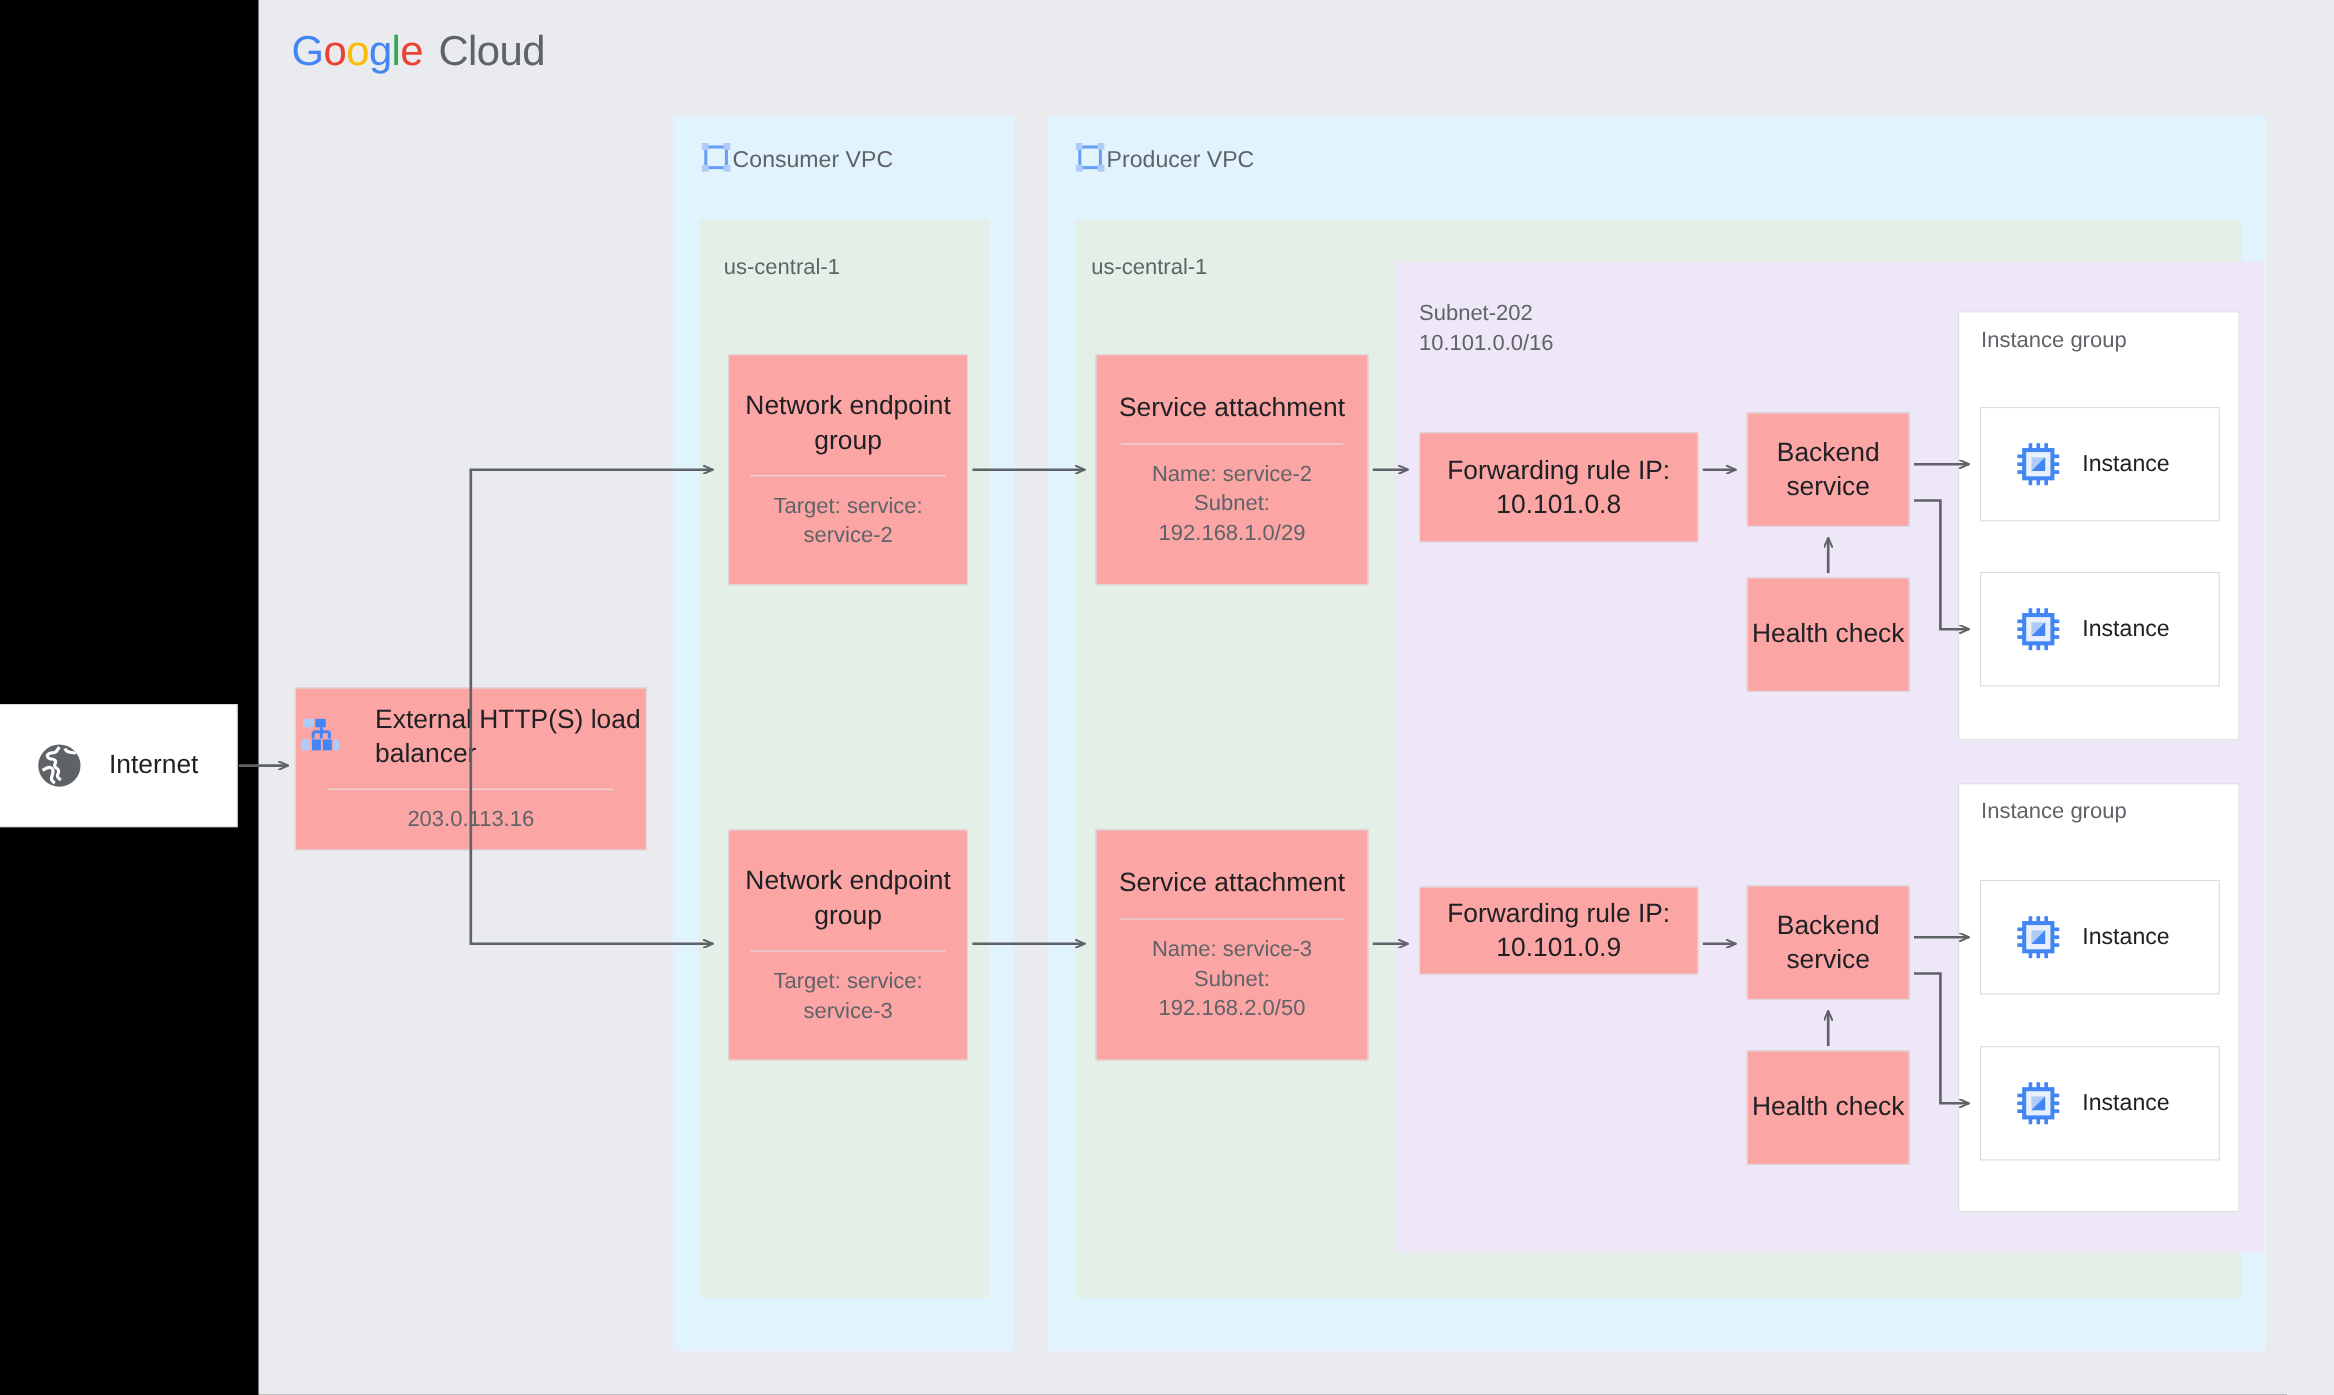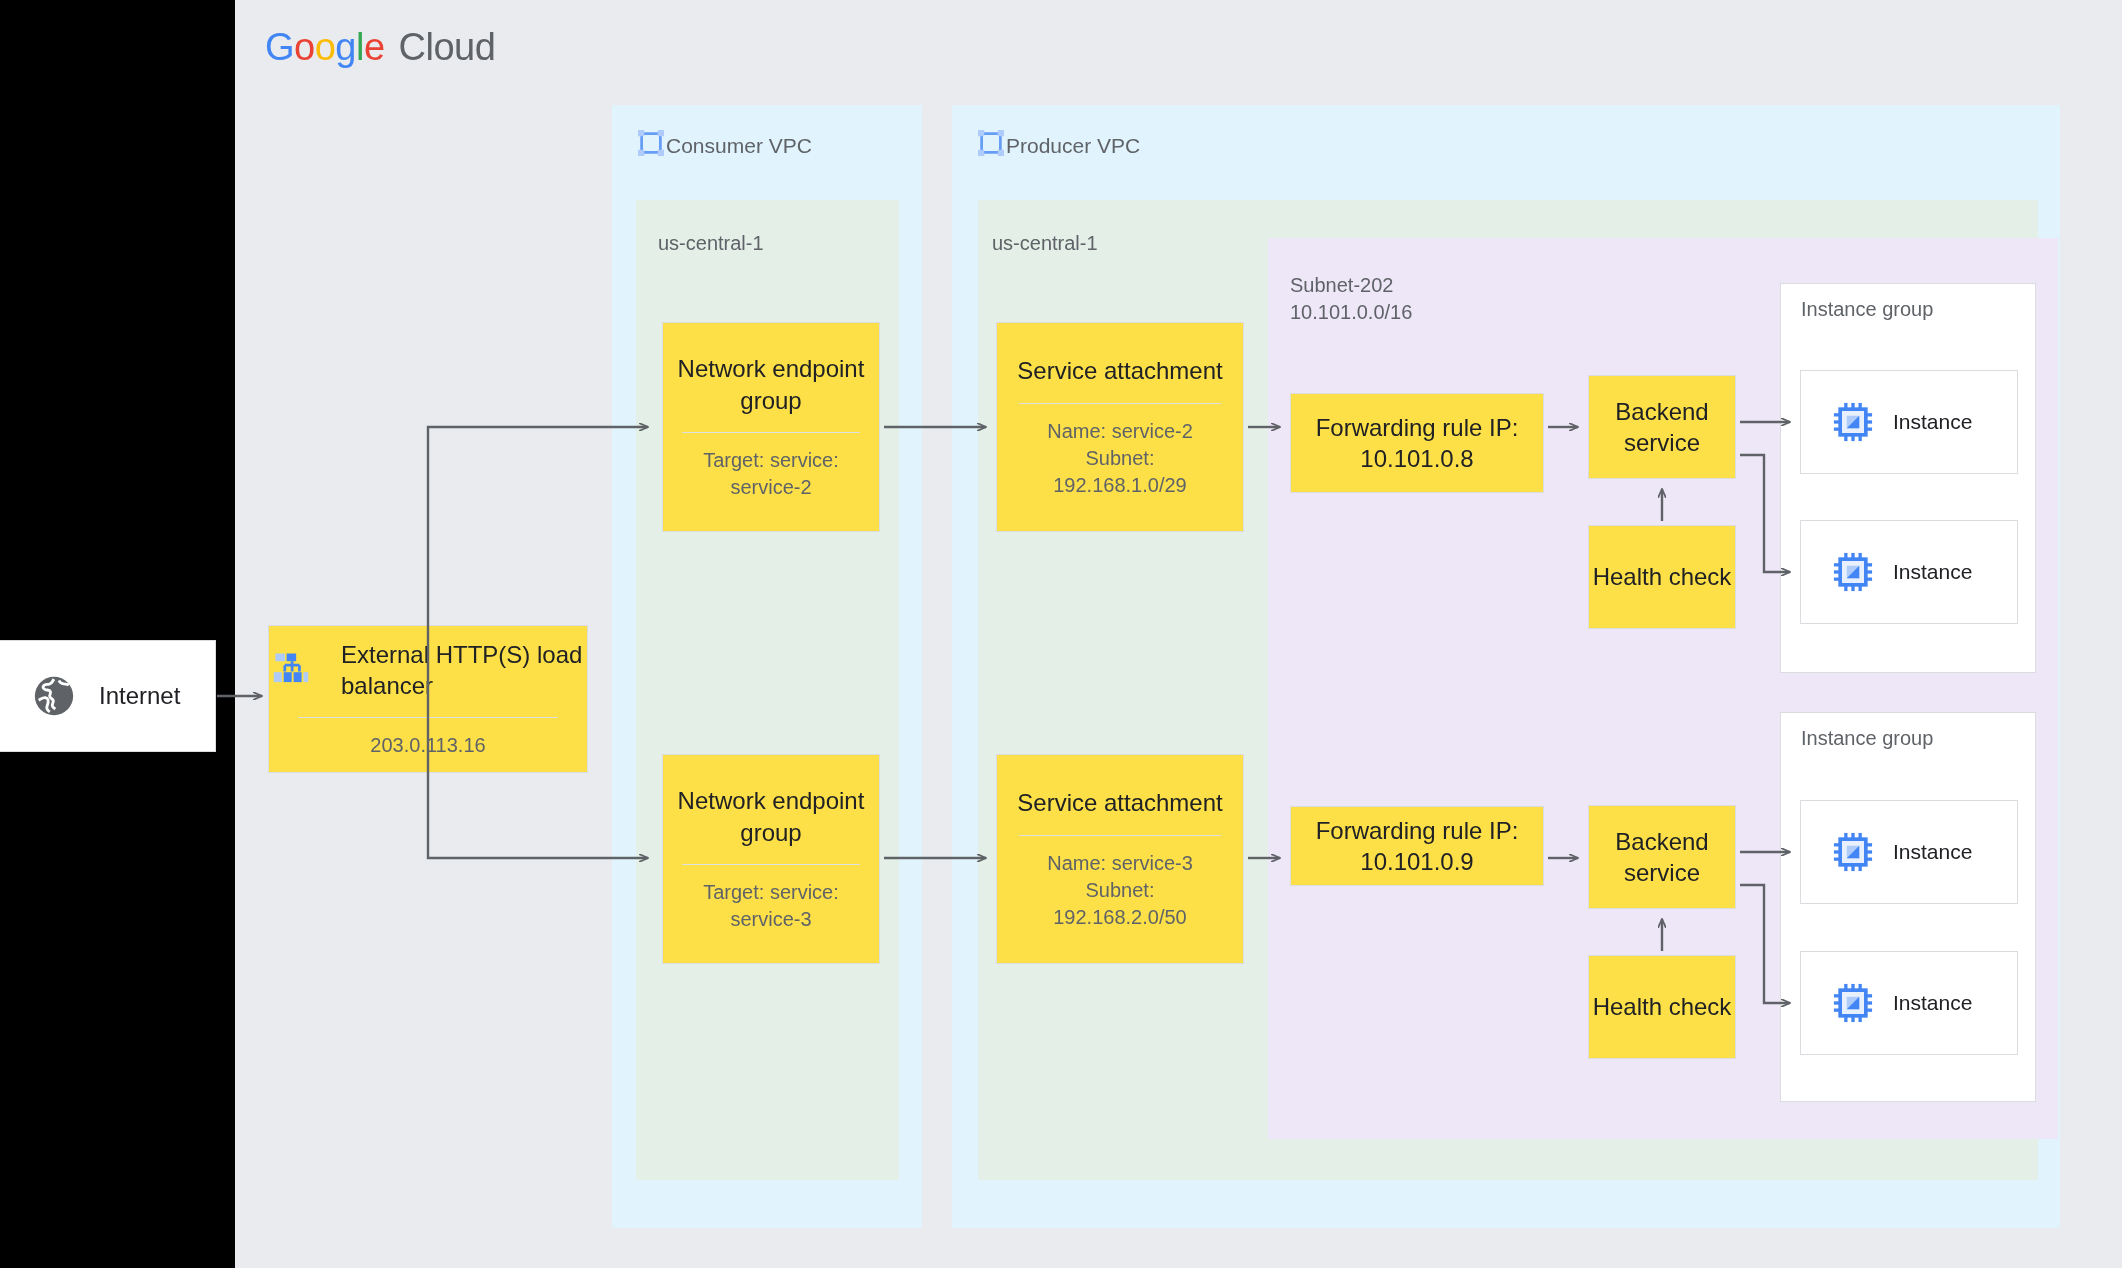--- a/index.html
+++ b/index.html
@@ -22,21 +22,21 @@
   .vpc{position:absolute;background:#e1f4fd;}
   .region{position:absolute;background:#e3efe7;}
   .subnet{position:absolute;background:#eee7f7;}
 
   .ctr-head{position:absolute;display:flex;align-items:flex-end;gap:0;}
   .ctr-label{color:#5f6368;font-size:21px;white-space:nowrap;}
   .region-label{position:absolute;color:#5f6368;font-size:20px;white-space:nowrap;}
   .subnet-label{position:absolute;color:#5f6368;font-size:20px;line-height:1.33;white-space:pre-line;}
 
   
-  .card{position:absolute;background:#fde047;border:1px solid #dadce0;box-sizing:border-box;
+  .card{position:absolute;background:#fca5a5;border:1px solid #dadce0;box-sizing:border-box;
         display:flex;flex-direction:column;align-items:center;justify-content:center;}
   .card .title{font-size:24px;color:#202124;text-align:center;line-height:1.3;}
   .card .divider{width:82%;height:1px;background:#e0e0e0;margin:16px 0 14px;}
   .card .sub{font-size:20px;color:#5f6368;text-align:center;line-height:1.35;white-space:pre-line;}
 
   .card.plain{justify-content:center;}
   .card.plain .title{font-size:24px;}
 
   .iconrow{display:flex;align-items:center;gap:28px;}
   .iconrow .title{text-align:left;}

